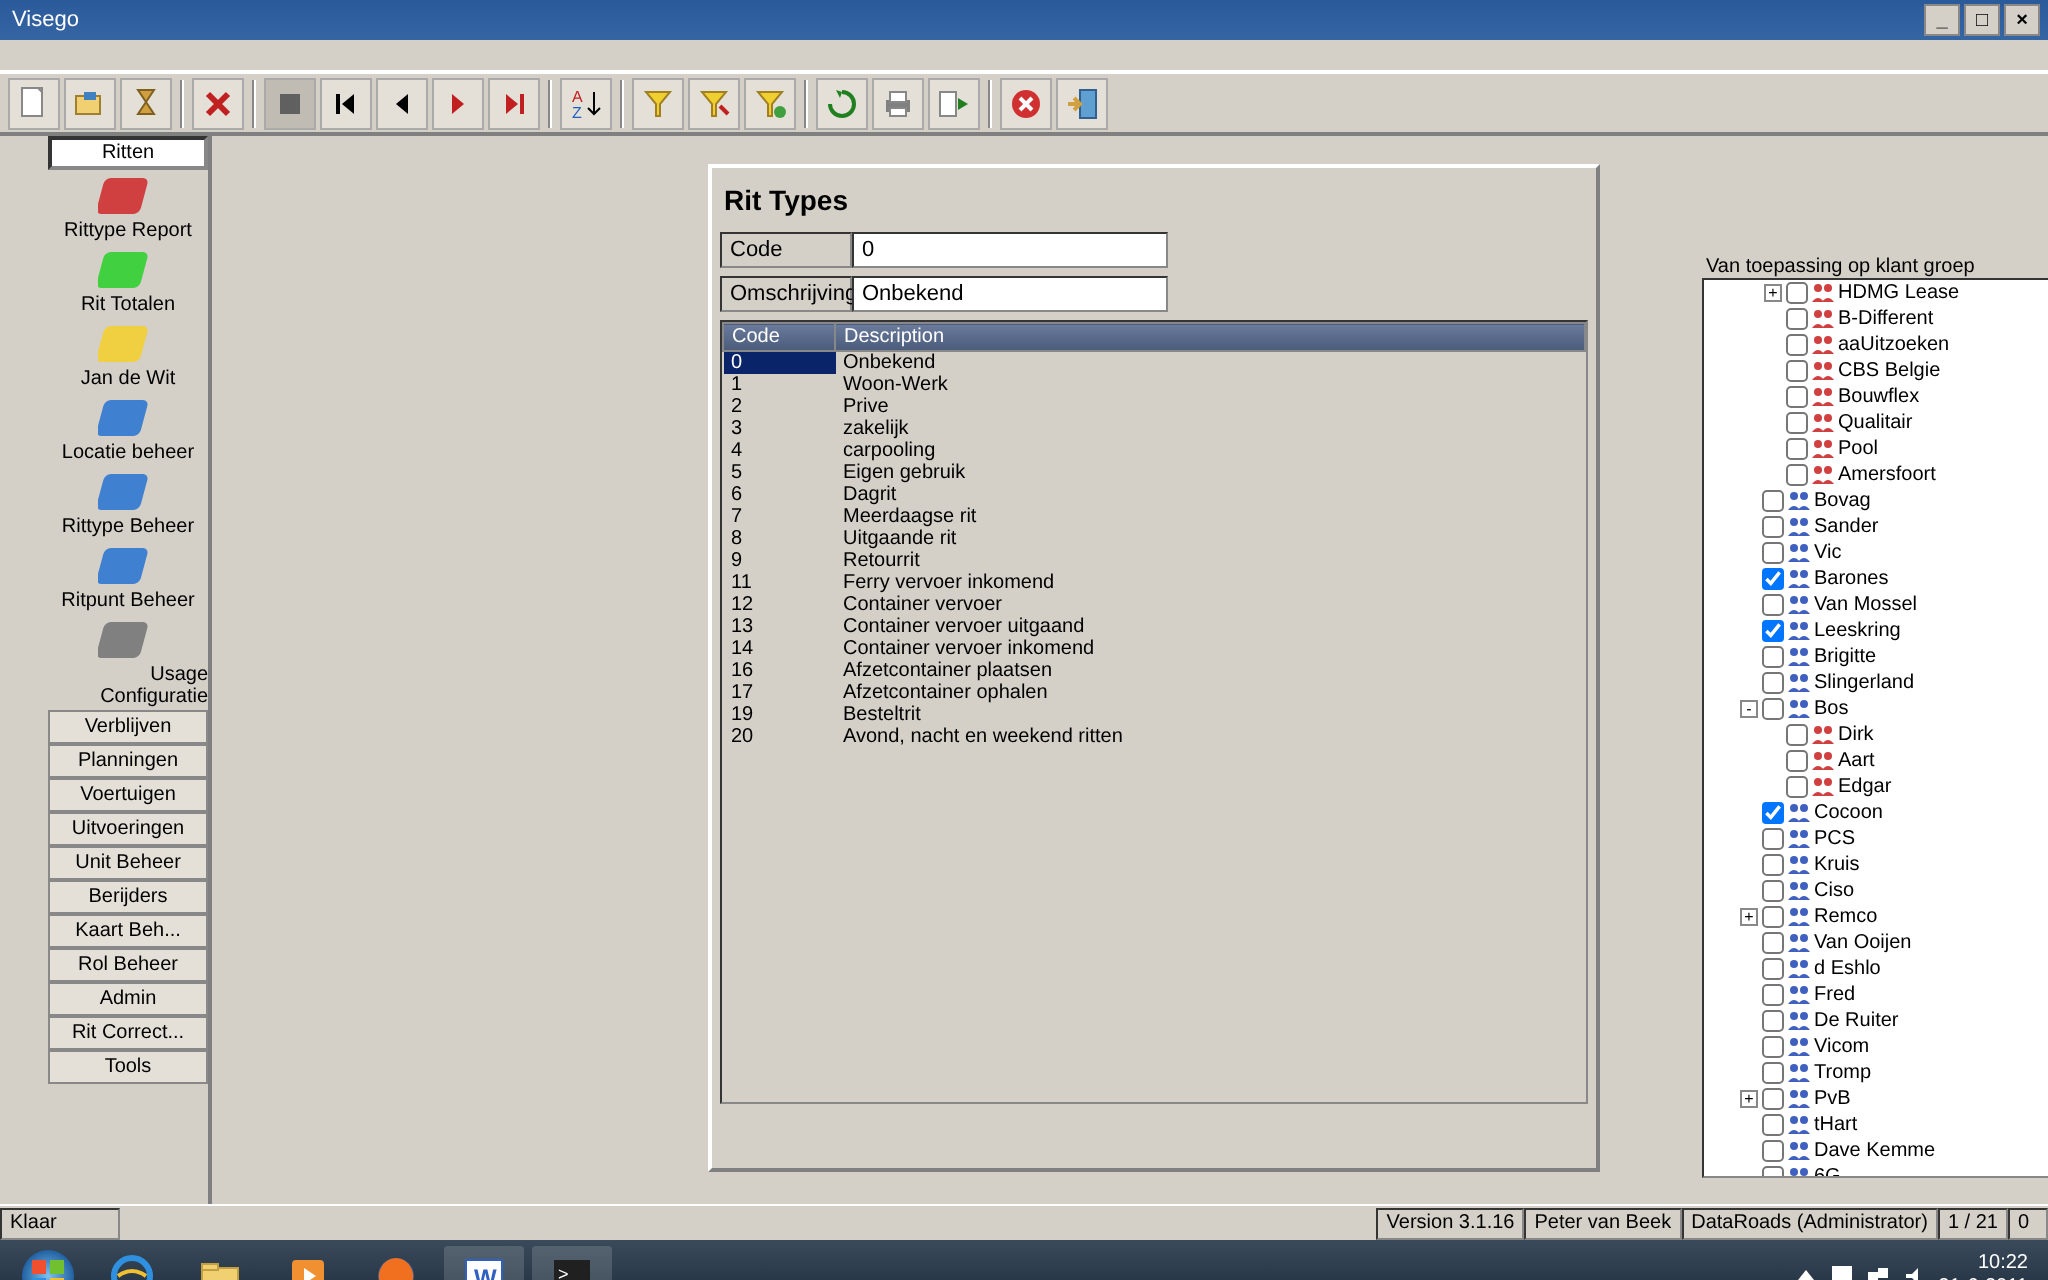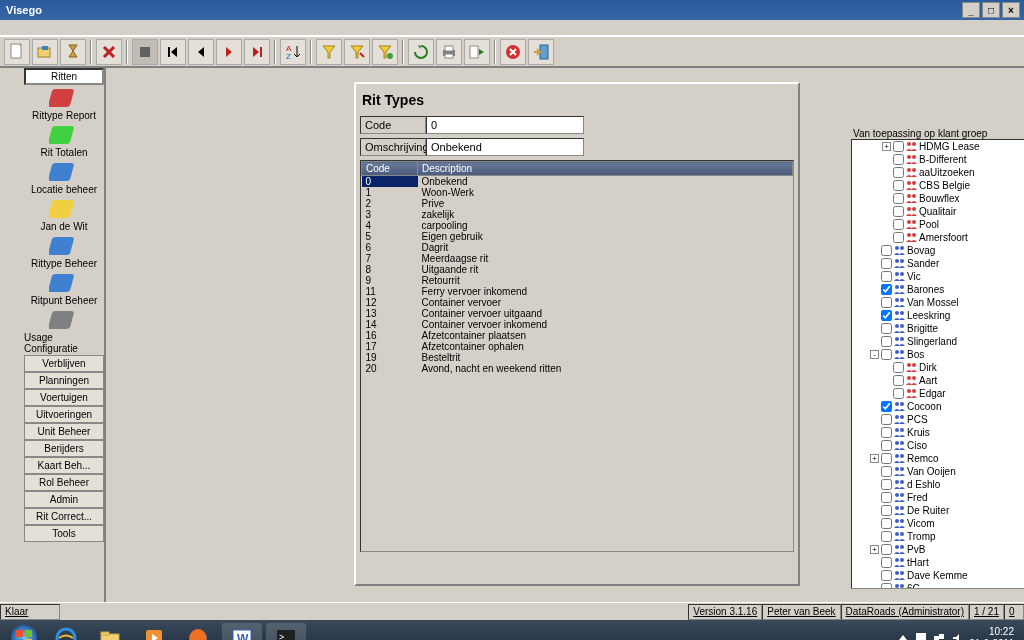--- a/index.html
+++ b/index.html
@@ -1,31 +1,31 @@
 <!DOCTYPE html>
 <html><head>
 <meta charset="utf-8">
 <style>
 * { box-sizing: border-box; margin: 0; padding: 0; }
 html, body { width: 1024px; height: 640px; font-family: Tahoma, sans-serif; font-size: 11px; overflow: hidden; background: #d4d0c8; }
 .titlebar { height: 20px; background: linear-gradient(to bottom, #2a5a9a, #3565a3); color: #fff; display: flex; align-items: center; padding: 0 4px; }
-.titlebar .title { flex: 1; font-weight: bold; padding-left: 2px; }
+.titlebar .title { flex: 1; font-weight: normal; padding-left: 2px; }
 .winbtn { width: 18px; height: 16px; background: #d4d0c8; border: 1px solid #888; margin-left: 2px; display: flex; align-items: center; justify-content: center; font-size: 10px; font-weight: bold; color: #000; cursor: pointer; }
 .menubar { height: 16px; background: #d4d0c8; border-bottom: 1px solid #fff; }
 .toolbar { height: 32px; background: #d4d0c8; border-top: 1px solid #fff; border-bottom: 2px solid #808080; display: flex; align-items: center; padding: 0 4px; gap: 2px; }
 .tbtn { width: 26px; height: 26px; border: 1px solid #aaa; background: #e4e0d8; display: flex; align-items: center; justify-content: center; cursor: pointer; }
 .tbtn svg { width: 18px; height: 18px; }
 .tsep { width: 2px; height: 24px; border-left: 1px solid #888; border-right: 1px solid #fff; margin: 0 2px; }
 .workarea { display: flex; height: 534px; padding-left: 24px; }
 .sidebar { width: 82px; background: #d4d0c8; border-right: 2px solid #808080; display: flex; flex-direction: column; }
 .sbtn { height: 17px; border: 1px solid #888; background: #e4e0d8; margin: 0; font-size: 10px; display: flex; align-items: center; justify-content: center; cursor: pointer; }
 .sbtn.selected { background: #fff; border: 2px inset #888; }
 .iconbtn { display: flex; flex-direction: column; align-items: center; padding: 2px 0 1px; cursor: pointer; }
 .iconbtn .ic { width: 32px; height: 22px; display: flex; align-items: center; justify-content: center; }
-.iconbtn .lbl { font-size: 10px; margin-top: 1px; text-align: left; line-height: 1.1; }
+.iconbtn .lbl { font-size: 10px; margin-top: 1px; text-align: right; line-height: 1.1; }
 .content { flex: 1; background: #d4d0c8; position: relative; }
 .panel { position: absolute; left: 248px; top: 14px; width: 446px; height: 504px; background: #d4d0c8; border: 2px solid; border-color: #fff #808080 #808080 #fff; padding: 4px; }
 .panel h2 { font-size: 14px; font-weight: bold; padding: 4px 2px 8px; }
 .formrow { display: flex; align-items: center; margin-bottom: 4px; }
 .formrow label { width: 66px; font-size: 11px; border: 1px inset #888; padding: 2px 4px; background: #d4d0c8; }
 .formrow input { width: 158px; border: 1px inset #888; padding: 2px 4px; font-size: 11px; background: #fff; }
 .formrow.wide input { width: 158px; }
 .tablewrap { border: 1px inset #888; height: 392px; overflow: hidden; margin-top: 4px; }
 table { width: 100%; border-collapse: collapse; font-size: 10px; }
 thead th { background: linear-gradient(to bottom, #6a7a9a, #4a5a7a); color: #fff; text-align: left; padding: 1px 4px; font-weight: normal; border: 1px solid #888; }
@@ -34,21 +34,21 @@
 .treepanel { position: absolute; left: 495px; top: 44px; width: 238px; height: 466px; background: #d4d0c8; }
 .treepanel .fieldset-label { font-size: 10px; padding: 0 2px; }
 .treepanel .tree { border: 1px inset #888; background: #fff; height: 450px; overflow-y: auto; overflow-x: hidden; font-size: 10px; }
 .treeitem { display: flex; align-items: center; height: 13px; padding-left: 18px; white-space: nowrap; }
 .treeitem .exp { width: 9px; height: 9px; border: 1px solid #888; display: inline-flex; align-items: center; justify-content: center; font-size: 8px; margin-right: 2px; background: #fff; }
 .treeitem .noexp { width: 11px; display: inline-block; }
 .treeitem input[type=checkbox] { width: 11px; height: 11px; margin-right: 1px; }
 .treeitem .usricon { width: 14px; height: 11px; display: inline-flex; align-items: center; justify-content: center; }
 .treeitem.lvl1 { padding-left: 30px; }
 .statusbar { height: 18px; background: #d4d0c8; border-top: 1px solid #fff; display: flex; font-size: 10px; align-items: center; }
-.statusbar .cell { border: 1px inset #888; padding: 1px 4px; height: 16px; display: flex; align-items: center; text-decoration: underline; }
+.statusbar .cell { border: 1px inset #888; padding: 1px 4px; height: 16px; display: flex; align-items: center; }
 .statusbar .spacer { flex: 1; }
 .taskbar { height: 36px; background: linear-gradient(to bottom, #3a4a5a, #1a2a3a); display: flex; align-items: center; padding: 0 4px; }
 .start { width: 40px; height: 30px; border-radius: 15px; display: flex; align-items: center; justify-content: center; }
 .tbitem { width: 40px; height: 30px; display:flex; align-items:center; justify-content:center; margin: 0 2px; cursor:pointer; }
 .tbitem.active { background: rgba(255,255,255,0.15); border-radius: 2px; }
 .tray { margin-left: auto; display: flex; align-items: center; gap: 6px; color: #fff; font-size: 10px; padding-right: 6px; }
 .clock { text-align: right; line-height: 1.2; }
 .tree::-webkit-scrollbar { width: 16px; }
 .tree::-webkit-scrollbar-track { background: #d4d0c8; }
 .tree::-webkit-scrollbar-thumb { background: #d4d0c8; border: 1px outset #fff; }
@@ -195,32 +195,32 @@
           <div class="ic">
             <svg width="30" height="22">
               <rect x="4" y="2" width="22" height="18" rx="3" fill="#40d040" transform="skewX(-15)"></rect>
             </svg>
           </div>
           <div class="lbl">Rit Totalen</div>
         </div>
         <div class="iconbtn">
           <div class="ic">
             <svg width="30" height="22">
+              <rect x="4" y="2" width="22" height="18" rx="3" fill="#f0d040" transform="skewX(-15)"></rect>
+            </svg>
+          </div>
+          <div class="lbl">Jan de Wit</div>
+        </div>
+        <div class="iconbtn">
+          <div class="ic">
+            <svg width="30" height="22">
               <rect x="4" y="2" width="22" height="18" rx="3" fill="#4080d0" transform="skewX(-15)"></rect>
             </svg>
           </div>
           <div class="lbl">Locatie beheer</div>
-        </div>
-        <div class="iconbtn">
-          <div class="ic">
-            <svg width="30" height="22">
-              <rect x="4" y="2" width="22" height="18" rx="3" fill="#f0d040" transform="skewX(-15)"></rect>
-            </svg>
-          </div>
-          <div class="lbl">Jan de Wit</div>
         </div>
         <div class="iconbtn">
           <div class="ic">
             <svg width="30" height="22">
               <rect x="4" y="2" width="22" height="18" rx="3" fill="#4080d0" transform="skewX(-15)"></rect>
             </svg>
           </div>
           <div class="lbl">Rittype Beheer</div>
         </div>
         <div class="iconbtn">

